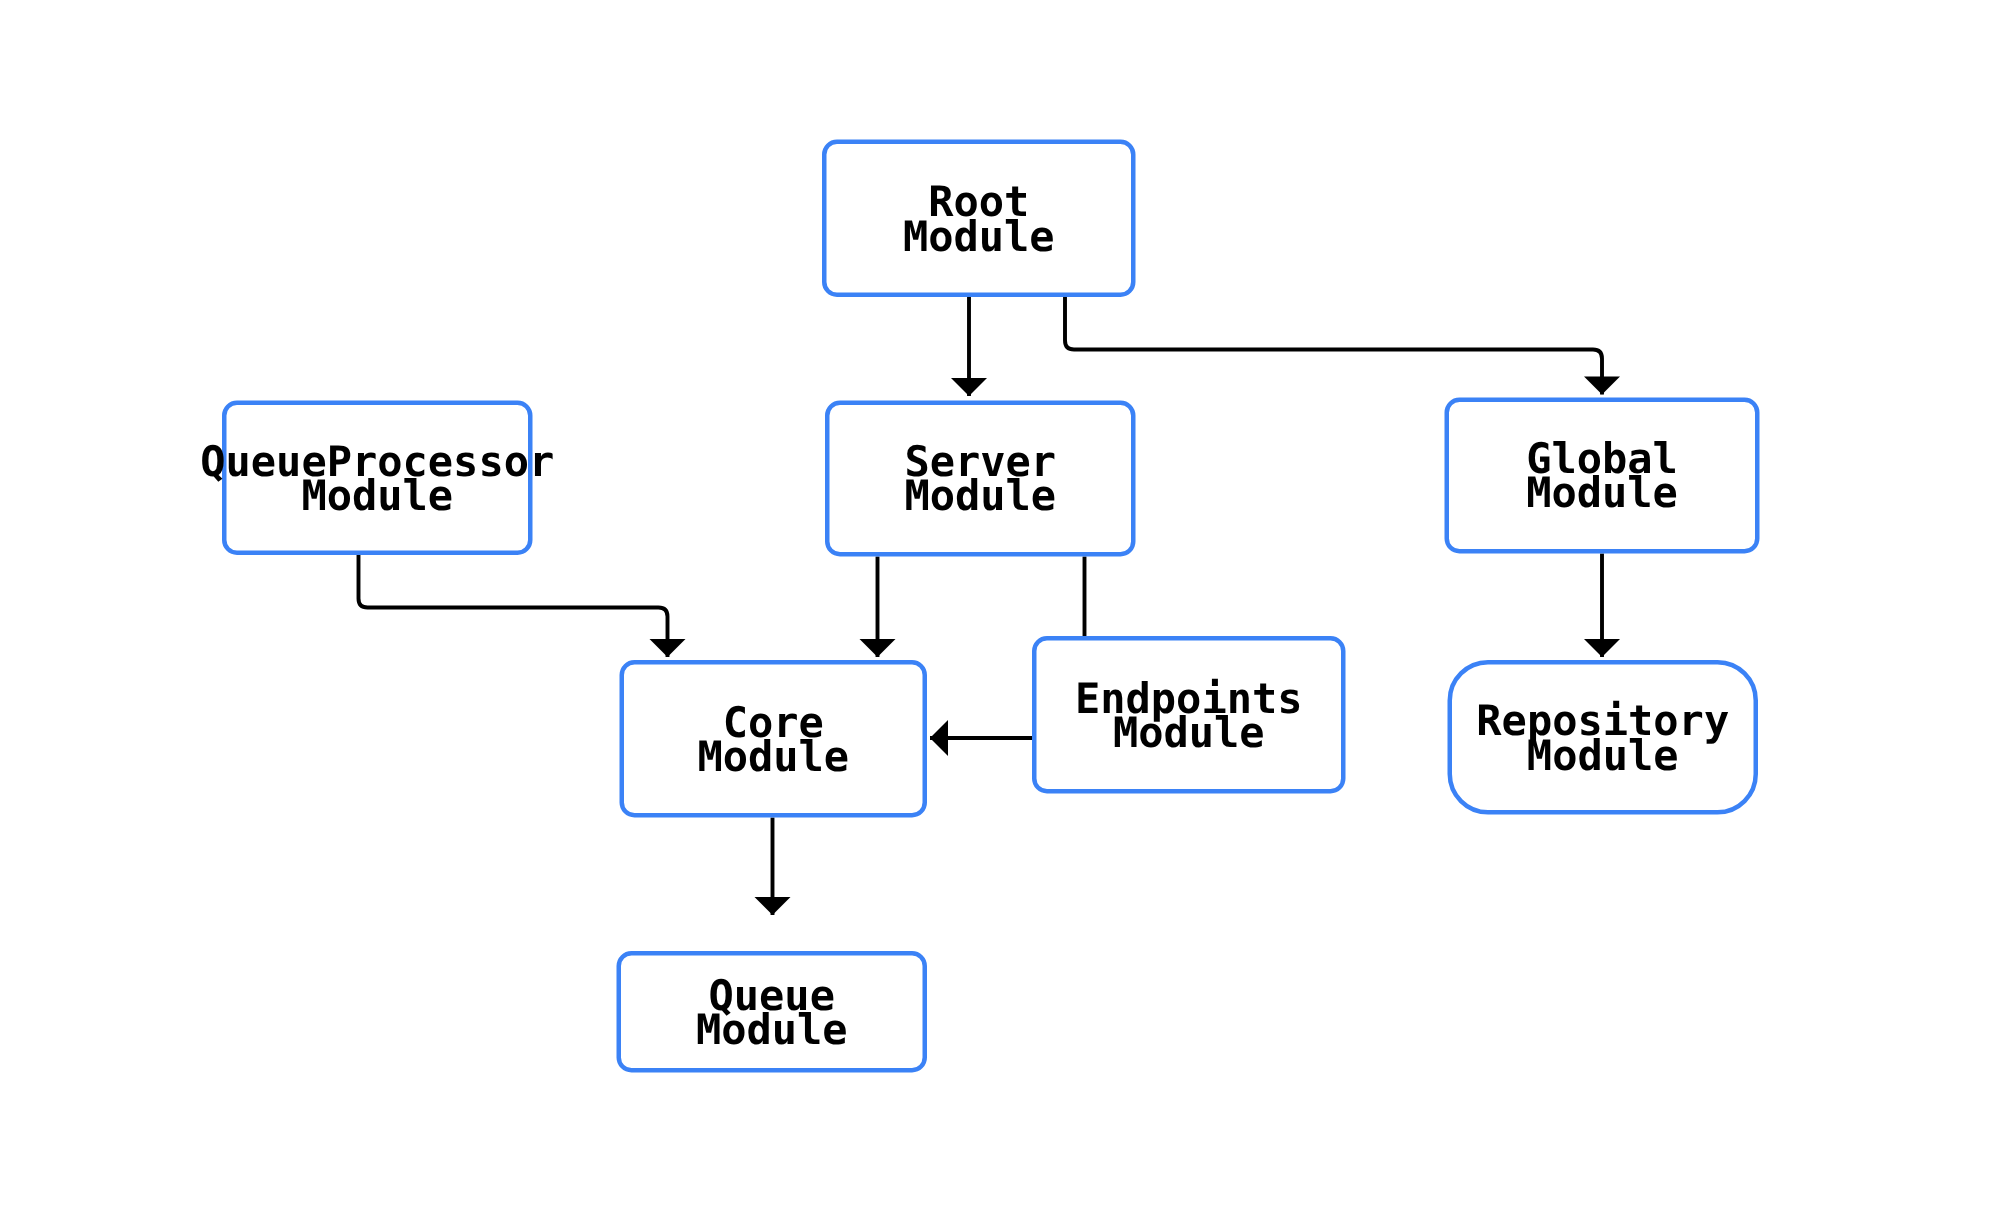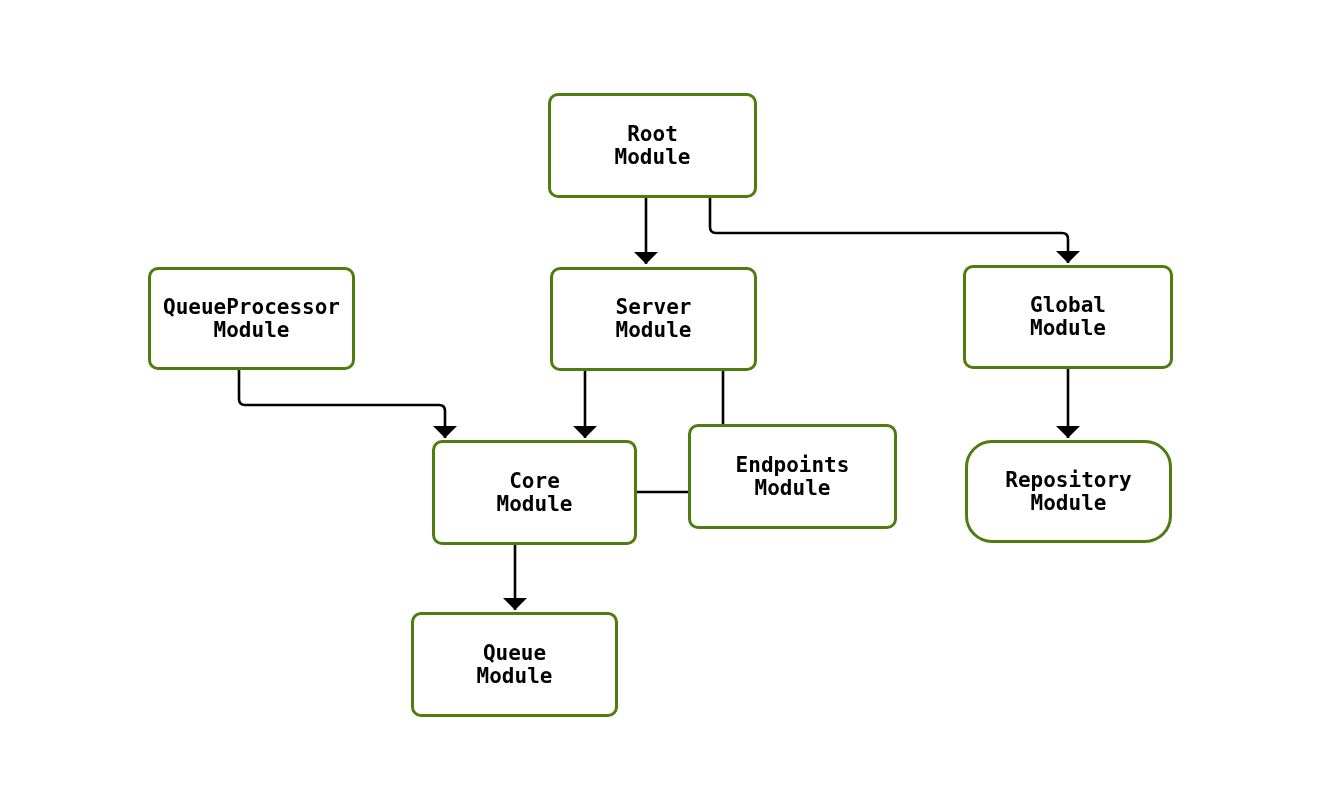--- a/index.html
+++ b/index.html
@@ -21,30 +21,30 @@
   }
   .edges path.edge {
     fill: none;
     stroke: #000000;
     stroke-width: 2.6;
   }
   .node {
     position: absolute;
     box-sizing: border-box;
     background: #ffffff;
-    border: 3px solid #4d7c0f;
+    border: 3px solid #3b82f6;
     border-radius: 10px;
     display: flex;
     align-items: center;
     justify-content: center;
     text-align: center;
     color: #000000;
     font-family: "DejaVu Sans Mono", "Liberation Mono", monospace;
     font-weight: 700;
-    font-size: 21px;
+    font-size: 28px;
     line-height: 23px;
     white-space: pre-line;
   }
 </style>
 </head>
 <body>
 
 <div class="canvas">
 
   <svg class="edges" width="1337" height="809">
@@ -76,25 +76,25 @@
 
   <div class="node" style="left:148px; top:267px; width:207px; height:103px;">QueueProcessor
 Module</div>
 
   <div class="node" style="left:550px; top:267px; width:207px; height:104px;text-align:right;">Server
 Module</div>
 
   <div class="node" style="left:963px; top:265px; width:210px; height:104px;">Global
 Module</div>
 
-  <div class="node" style="left:432px; top:440px; width:205px; height:105px;">Core
+  <div class="node" style="left:413px; top:440px; width:205px; height:105px;">Core
 Module</div>
 
   <div class="node" style="left:688px; top:424px; width:209px; height:105px;">Endpoints
 Module</div>
 
   <div class="node" style="left:965px; top:440px; width:207px; height:103px;border-radius:27px;">Repository
 Module</div>
 
-  <div class="node" style="left:411px; top:612px; width:207px; height:105px;">Queue
+  <div class="node" style="left:411px; top:634px; width:207px; height:81px;">Queue
 Module</div>
 
 </div>
 
 </body></html>

